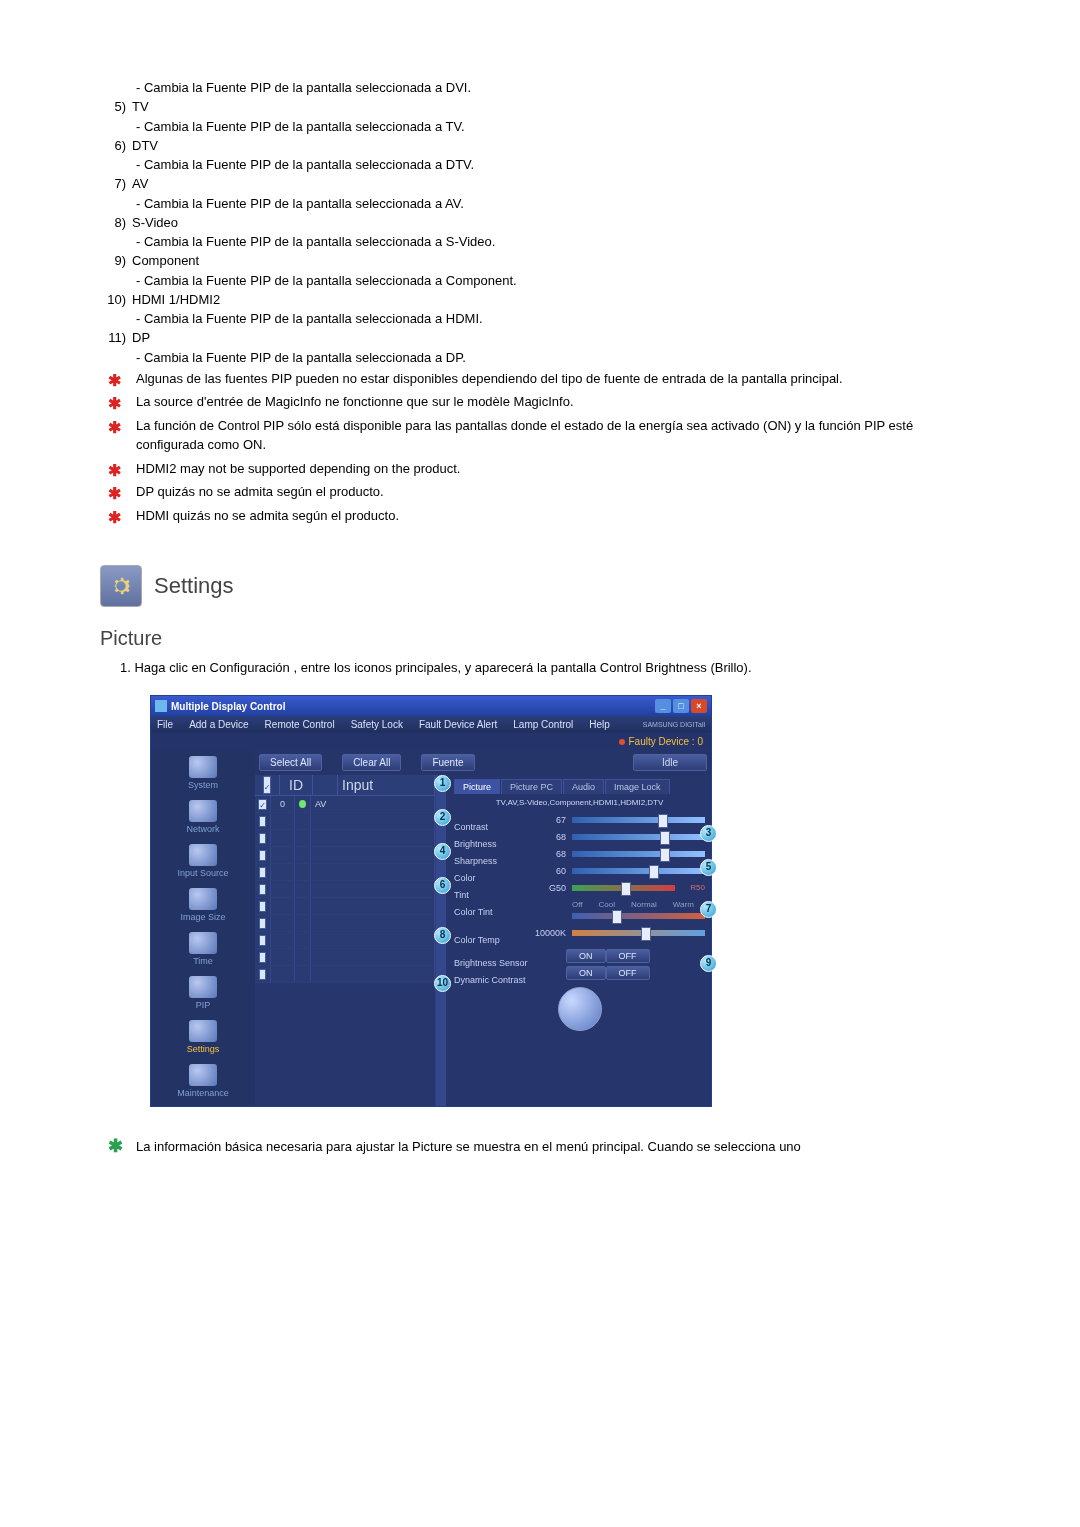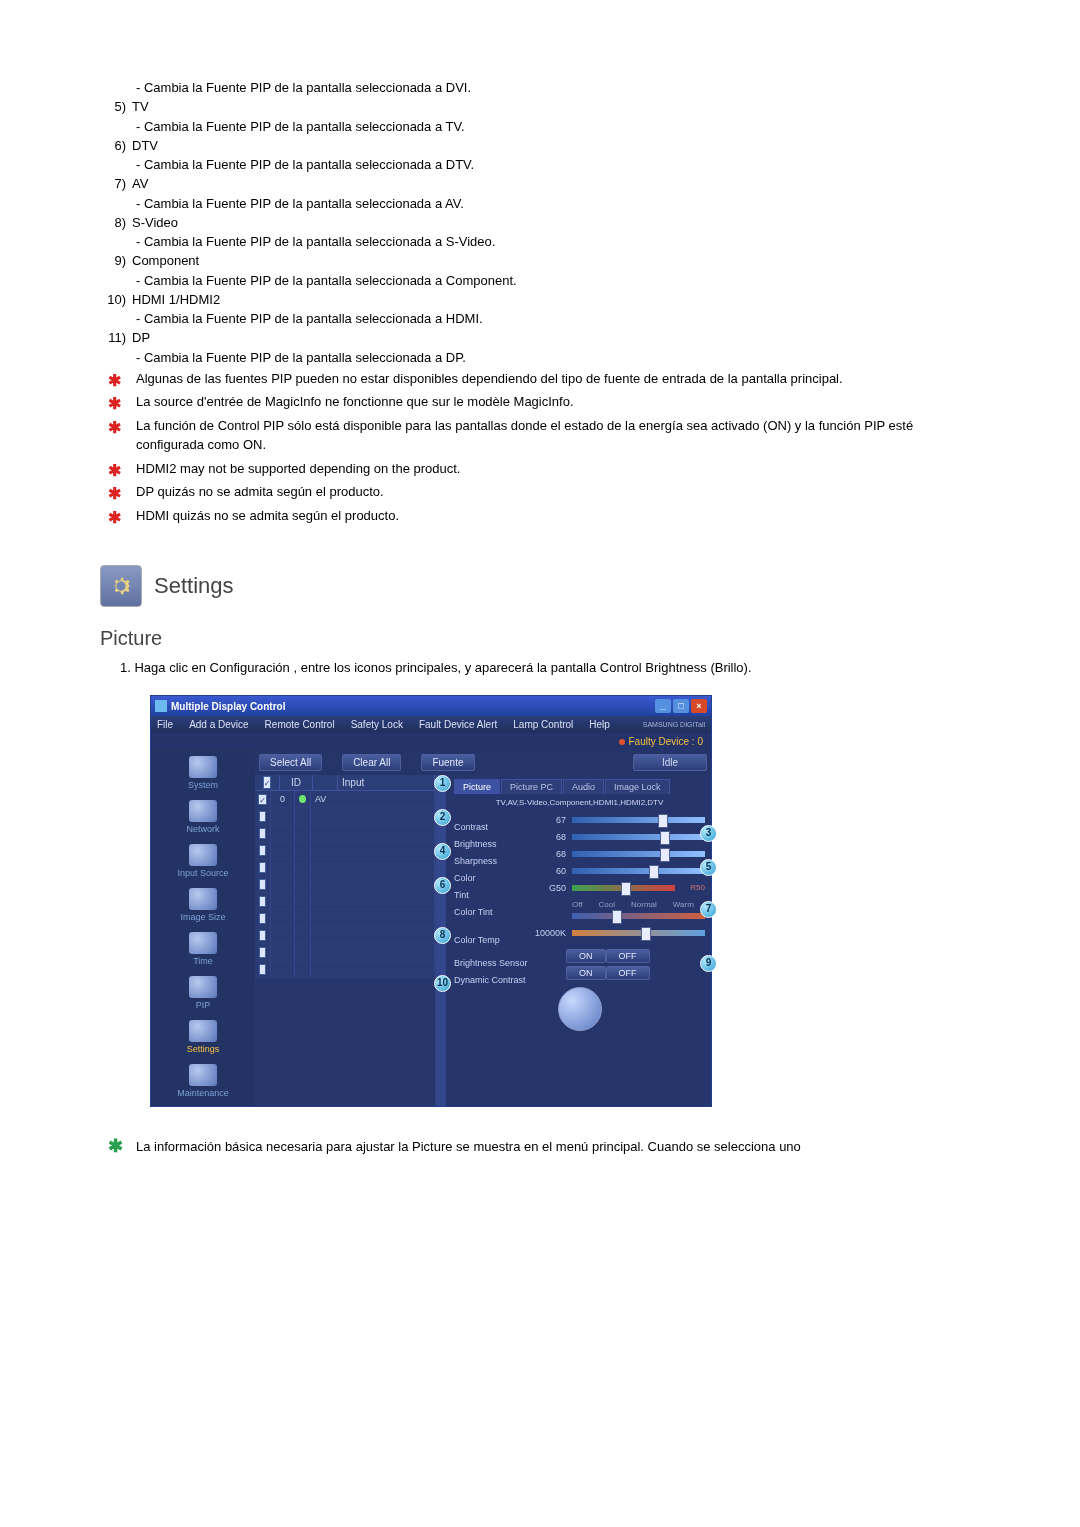--- a/index.html
+++ b/index.html
@@ -179,21 +179,21 @@
   .grid-left {
     width: 180px;
     background:#27376e;
     border-right:1px solid #30407c;
     display:flex;flex-direction:column;
   }
   .grid-head {
     display:flex;
     background:#2b3e78;
     border-bottom:1px solid #40509a;
-    font-size:10px;
+    font-size:14px;
     color:#cfd6f0;
   }
   .gh { border-right:1px solid #40509a; padding:2px 4px; text-align:center; }
   .gh.c1{width:16px;} .gh.c2{width:24px;} .gh.c3{width:16px;} .gh.c4{flex:1;text-align:left;}
   .grow {
     display:flex;
     border-bottom:1px solid #2e3e78;
     font-size:9px;
     color:#cfd6f0;
     background:#2a3b74;

